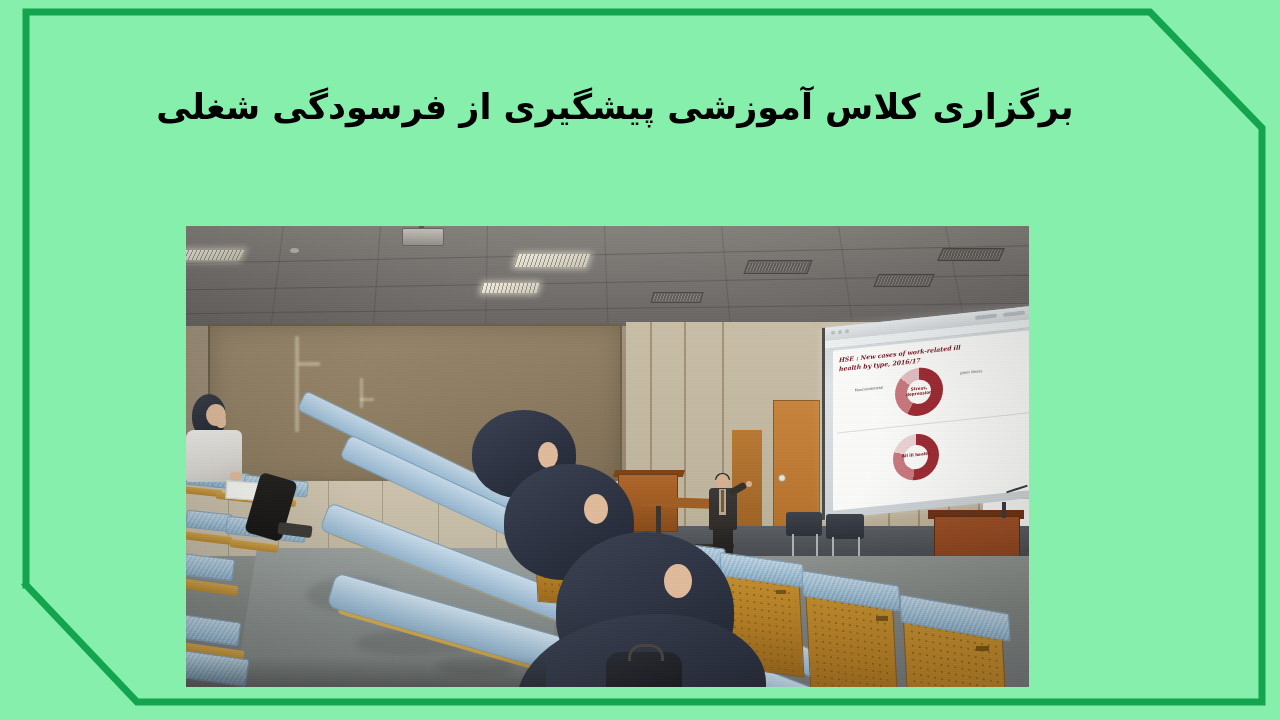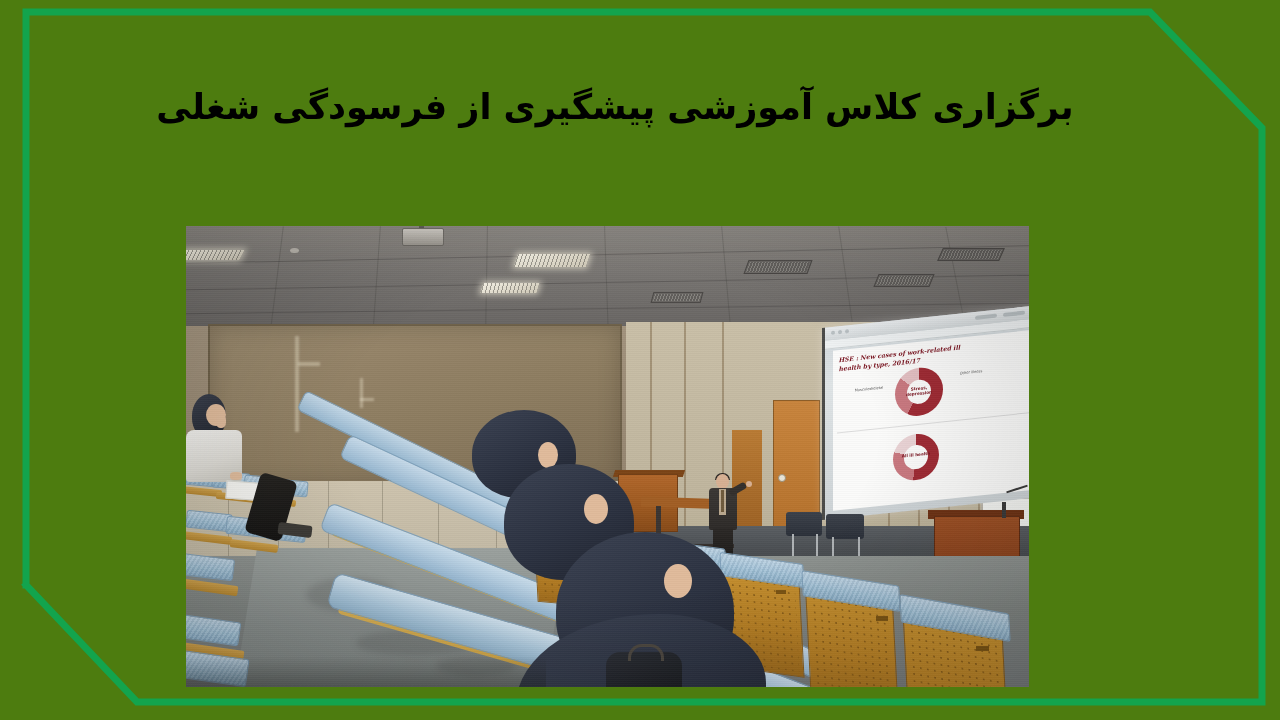--- a/index.html
+++ b/index.html
@@ -7,21 +7,21 @@
   body{
     width:1280px;height:720px;
     background:#ffffff;
     font-family:"DejaVu Sans","Liberation Sans",sans-serif;
     overflow:hidden;
     position:relative;
   }
   #slide{
     position:absolute;inset:0;
     width:1280px;height:720px;
-    background:#4d7c0f;
+    background:#86efac;
   }
 
   
   #frame{
     position:absolute;left:0;top:0;width:1280px;height:720px;
     pointer-events:none;
   }
 
   
   #title-block{

